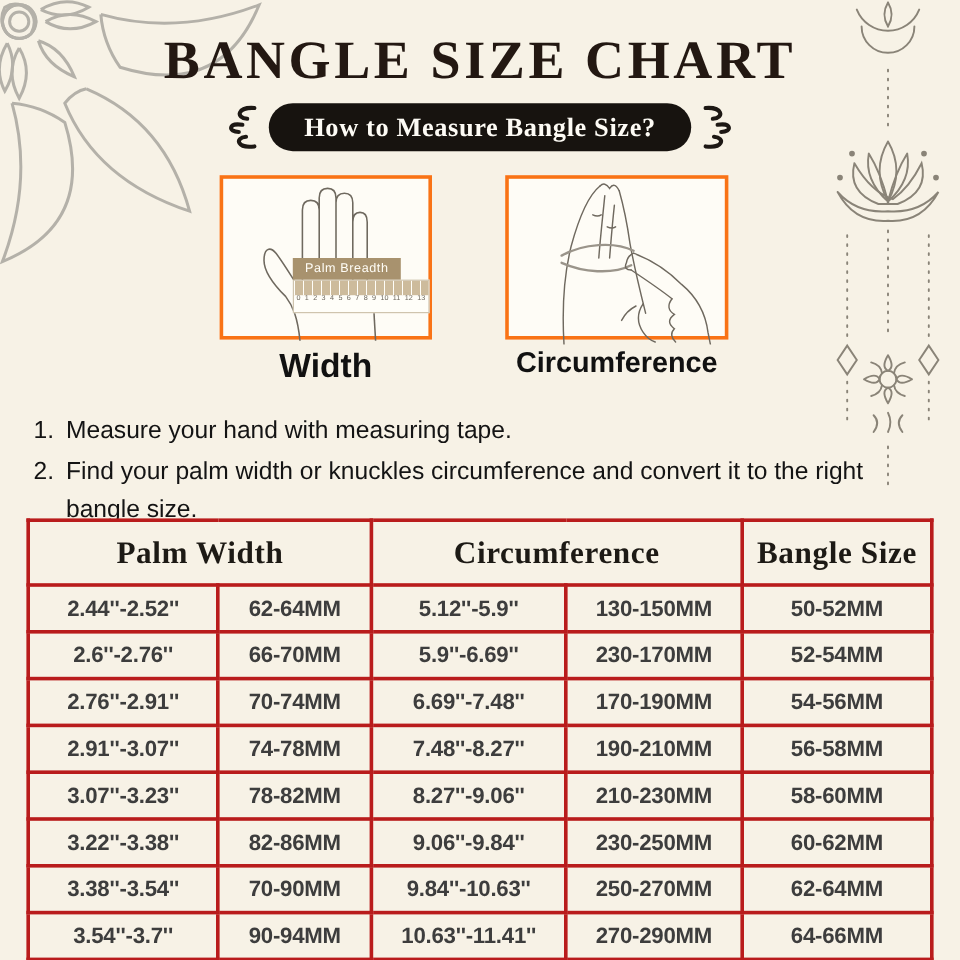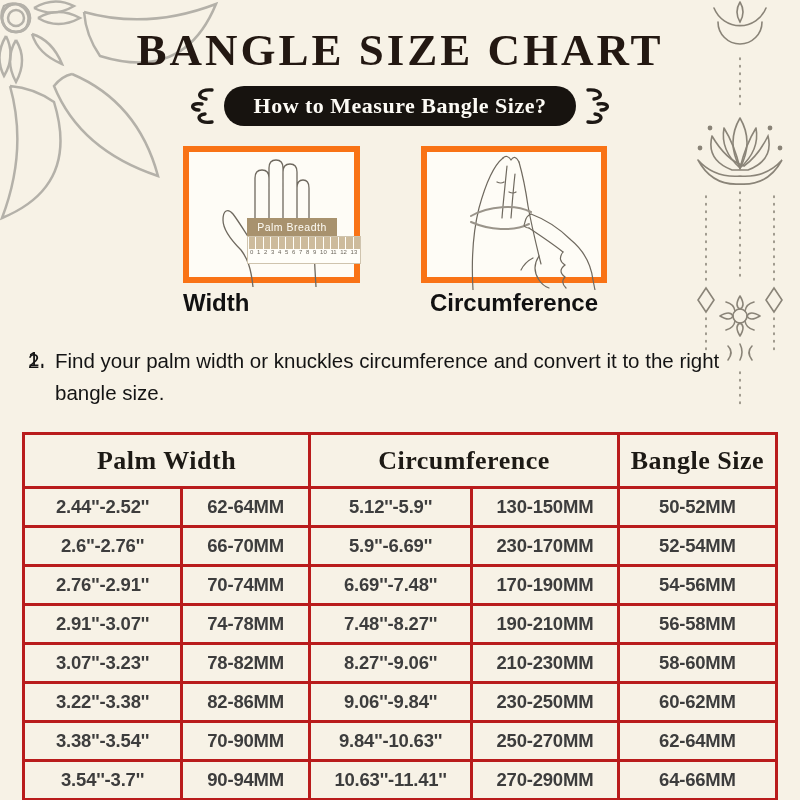--- a/index.html
+++ b/index.html
@@ -25,21 +25,21 @@
   .pill{
     background:#17130f;color:#fdfbf5;border-radius:20px;
     padding:7px 30px;font-family:"Liberation Serif","DejaVu Serif",serif;
     font-size:22px;font-weight:700;letter-spacing:0.5px;white-space:nowrap;
   }
   .flourish{width:34px;height:40px;}
   .flourish.right{transform:scaleX(-1);}
   
   .illus-box{
     position:absolute;top:146px;height:137px;background:#fefcf6;
-    border:6px solid #f97316;box-sizing:border-box;
+    border:3px solid #f97316;box-sizing:border-box;
   }
   .illus-box.left{left:183px;width:177px;}
   .illus-box.right{left:421px;width:186px;}
   .illus-box svg{position:absolute;top:0;left:0;}
   .palm-label{
     position:absolute;left:58px;top:66px;width:90px;height:18px;
     background:#a8926e;color:#fffdf6;font-size:10.5px;line-height:18px;
     text-align:center;letter-spacing:0.5px;z-index:3;
   }
   .ruler{
@@ -49,22 +49,22 @@
   .ruler-ticks{
     height:12px;background:#cdbb9c;
     background-image:repeating-linear-gradient(90deg,#fffef9 0 1px,transparent 1px 7.5px);
   }
   .ruler-numbers{
     font-size:6px;color:#6d675d;text-align:left;padding-left:2px;
     letter-spacing:0px;word-spacing:2px;white-space:nowrap;overflow:hidden;
   }
   
   .caption-width{
-    position:absolute;top:289px;left:183px;width:177px;
-    font-size:24px;font-weight:700;color:#111;
+    position:absolute;top:289px;left:183px;width:177px;text-align:center;
+    font-size:28px;font-weight:700;color:#111;
   }
   .caption-circ{
     position:absolute;top:289px;left:384px;width:260px;text-align:center;
     font-size:24px;font-weight:700;color:#111;
   }
   .caption-sub{
     font-size:13.5px;font-weight:700;color:#111;margin-top:1px;letter-spacing:0px;
   }
   
   .instructions{position:absolute;top:343px;left:28px;width:735px;}
@@ -221,20 +221,21 @@
   </div>
 
   <div class="caption-width">Width</div>
   <div class="caption-circ">
     <div>Circumference</div>
   </div>
 
   <div class="instructions">
     <div class="instr-item">
       <span class="instr-num">1.</span>
+      <span>Measure your hand with measuring tape.</span>
     </div>
     <div class="instr-item">
       <span class="instr-num">2.</span>
       <span>Find your palm width or knuckles circumference and convert it to the right bangle size.</span>
     </div>
   </div>
 
   <table class="size-table">
     <colgroup>
       <col style="width:21%">

